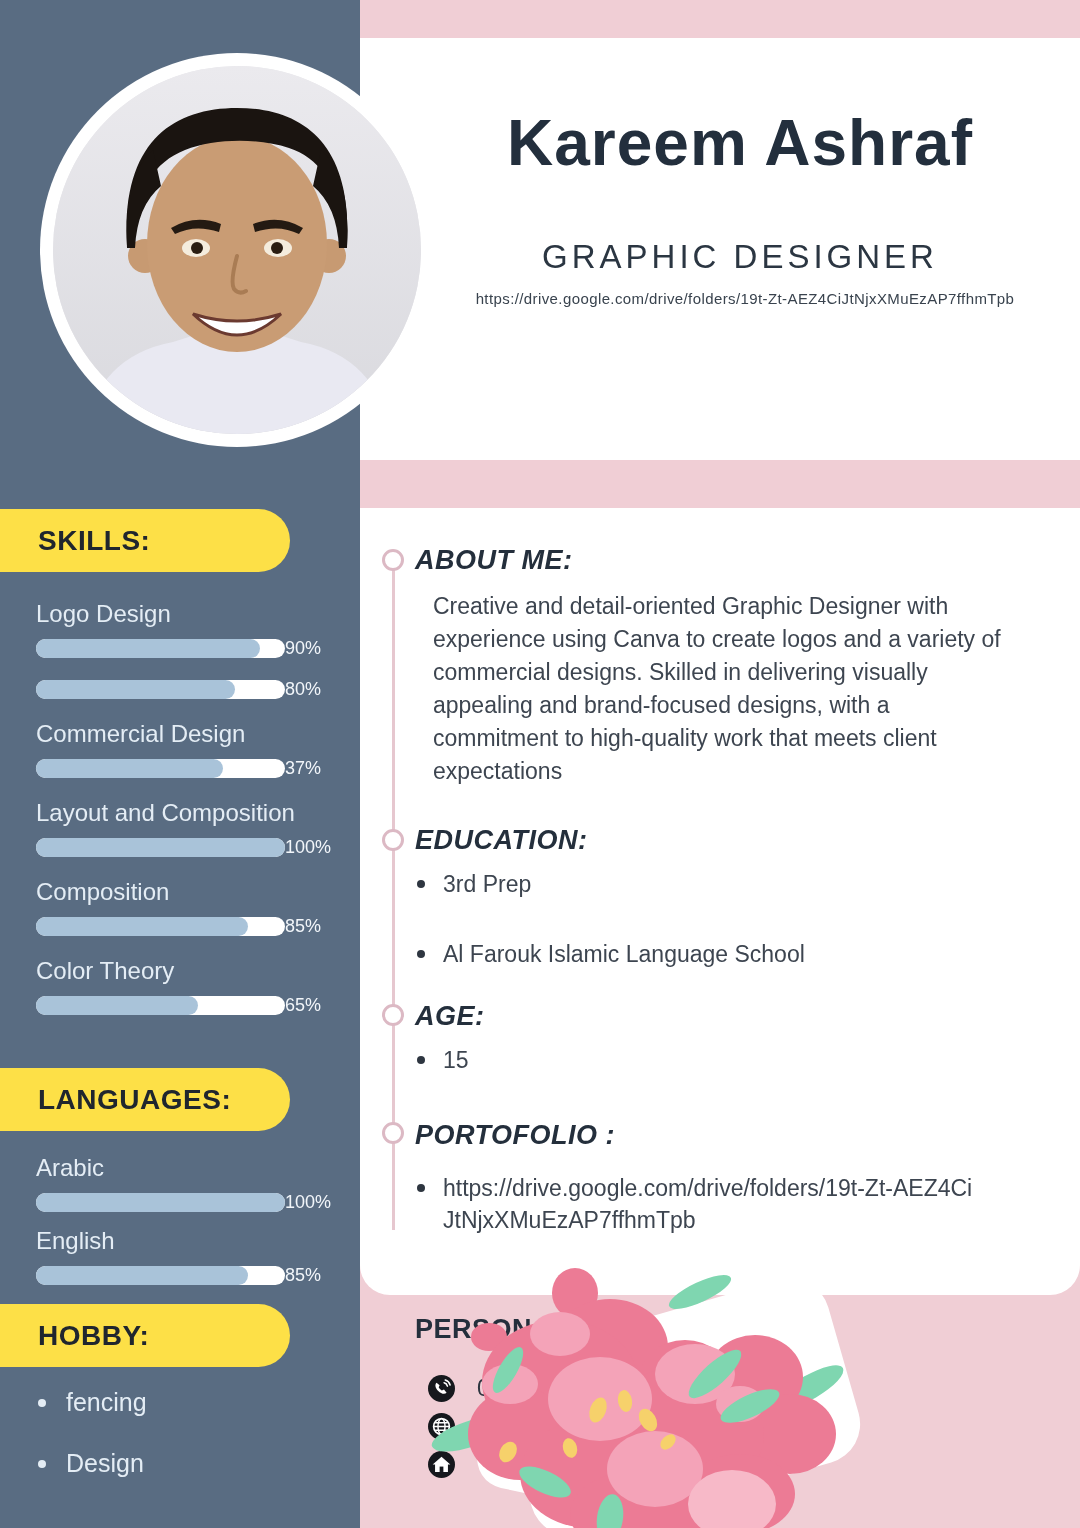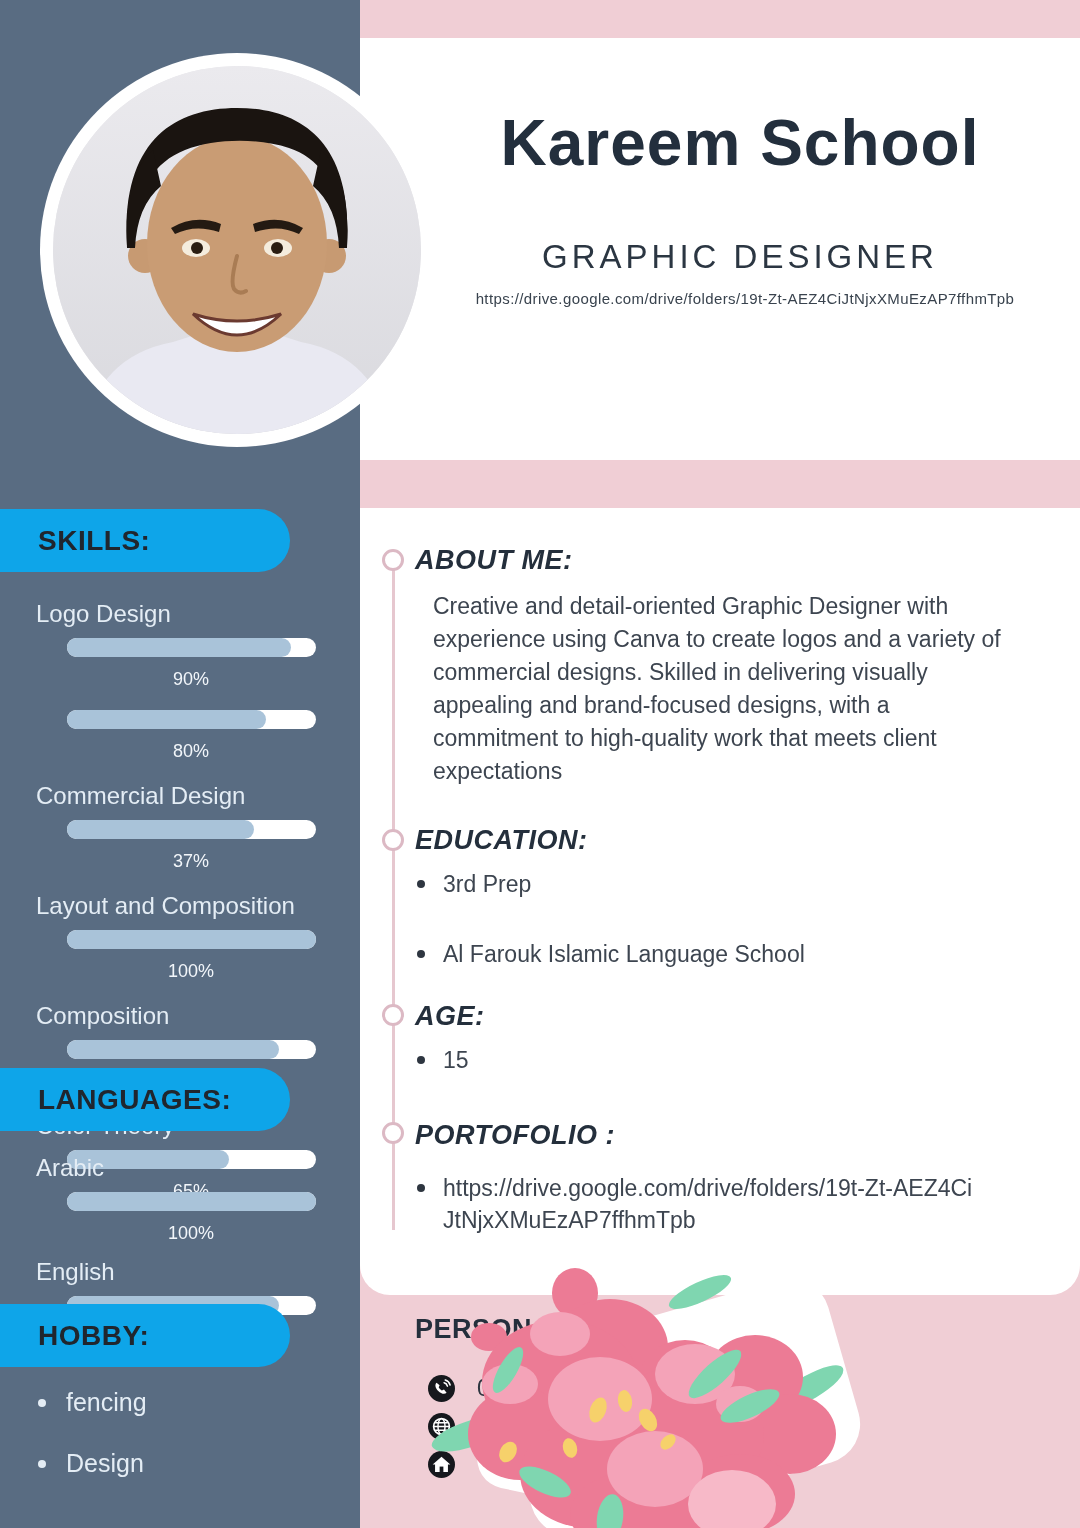--- a/index.html
+++ b/index.html
@@ -21,34 +21,34 @@
 
   
   .name{position:absolute;left:430px;top:106px;width:620px;text-align:center;
         font-size:64px;font-weight:bold;color:#232f3d;letter-spacing:1px;}
   .job-title{position:absolute;left:430px;top:238px;width:620px;text-align:center;
         font-size:33px;font-weight:400;color:#2b3642;letter-spacing:4px;}
   .header-url{position:absolute;left:420px;top:290px;width:650px;text-align:center;
         font-size:15px;color:#39434e;letter-spacing:0.4px;}
 
   
-  .pill{position:absolute;left:0;width:290px;height:63px;background:#0ea5e9;
+  .pill{position:absolute;left:0;width:290px;height:63px;background:#fde047;
         border-radius:0 36px 36px 0;display:flex;align-items:center;
         padding-left:38px;box-sizing:border-box;font-size:28px;font-weight:bold;
         color:#20262e;letter-spacing:0.5px;}
   #pill-skills{top:509px;}
   #pill-languages{top:1068px;}
   #pill-hobby{top:1304px;}
 
   
   .bars{position:absolute;left:36px;width:310px;display:flex;flex-direction:column;}
   #skills-bars{top:600px;gap:20px;}
   #lang-bars{top:1154px;gap:14px;}
   .bar-label{font-size:24px;color:#e4edf5;margin-bottom:10px;font-weight:400;}
-  .bar-row{display:flex;align-items:center;gap:12px;flex-direction:column;}
+  .bar-row{display:flex;align-items:center;}
   .track{width:249px;height:19px;background:#ffffff;border-radius:10px;position:relative;}
   .fill{position:absolute;left:0;top:0;height:19px;background:#a9c3d9;border-radius:10px;}
   .pct{font-size:18px;color:#f2f6fa;}
 
   
   #hobby-list{position:absolute;left:38px;top:1388px;display:flex;flex-direction:column;gap:32px;}
   .hobby-item{display:flex;gap:20px;font-size:25px;color:#e4edf5;align-items:flex-start;}
   .hobby-item .b-dot{background:#e4edf5;margin-top:11px;}
 
   
@@ -84,21 +84,21 @@
 
 <div class="page">
 
   <div class="sidebar"></div>
   <div class="strip-top"></div>
   <div class="header-white"></div>
   <div class="band-mid"></div>
   <div class="bottom-pink"></div>
   <div class="content-card"></div>
 
-  <div class="name">Kareem School</div>
+  <div class="name">Kareem Ashraf</div>
   <div class="job-title">GRAPHIC DESIGNER</div>
   <div class="header-url">https://drive.google.com/drive/folders/19t-Zt-AEZ4CiJtNjxXMuEzAP7ffhmTpb</div>
 
   <div class="photo-ring"></div>
   <div class="photo">
     <svg class="avatar-svg" width="368" height="368" viewBox="0 0 368 368">
       <defs>
         <linearGradient id="bgG" x1="0" y1="0" x2="0" y2="1">
           <stop offset="0" stop-color="#ebeaee"></stop>
             <stop offset="1" stop-color="#d9d9de"></stop>

